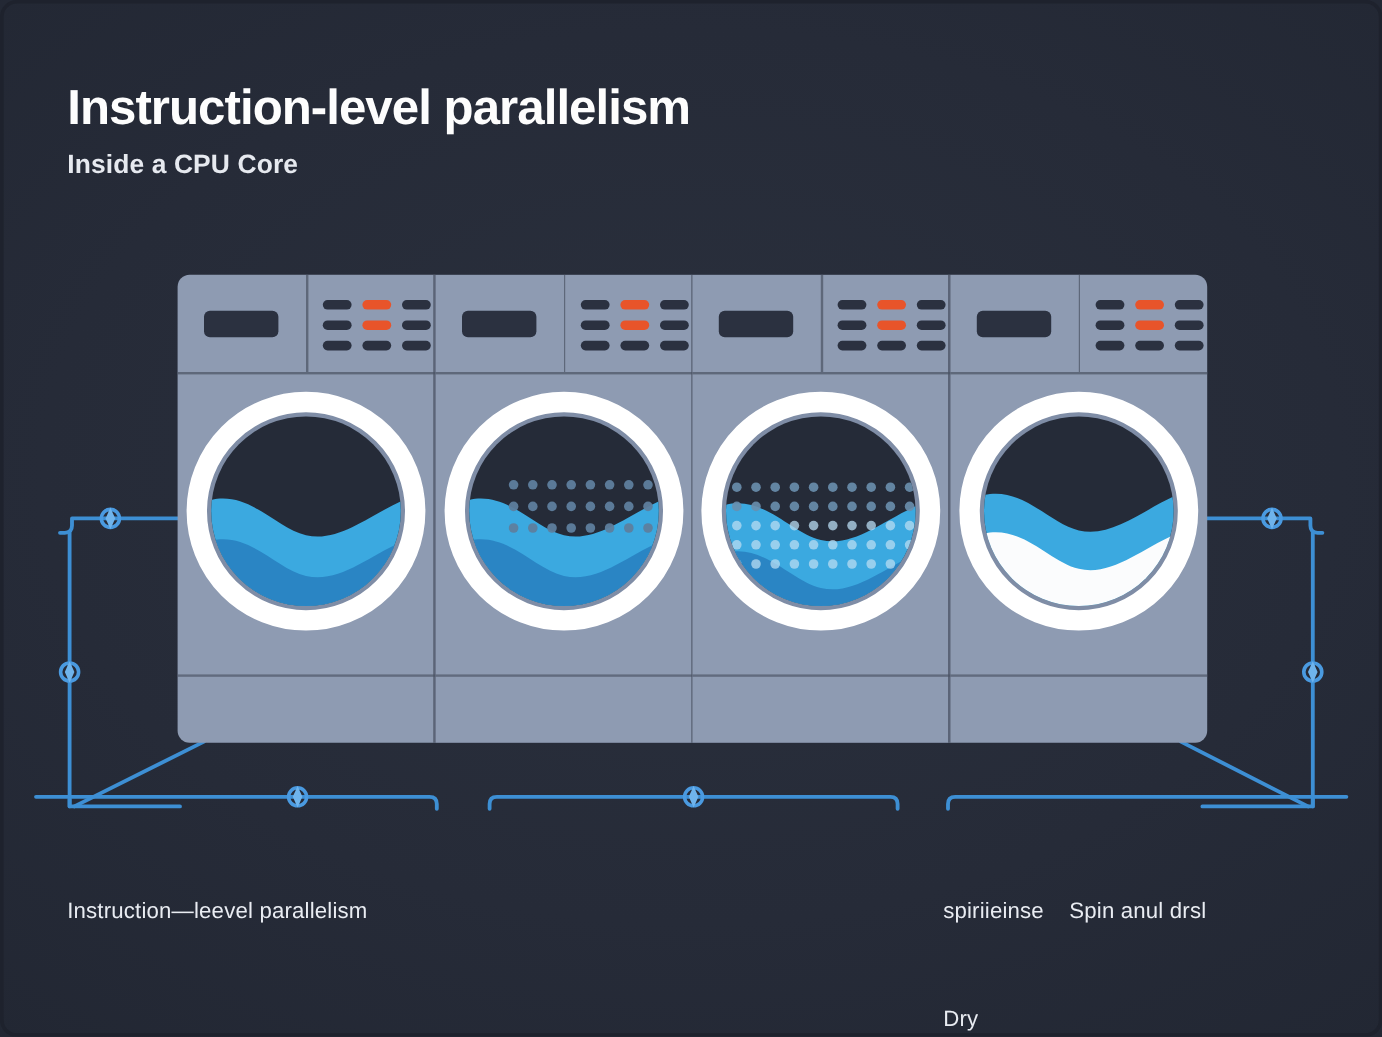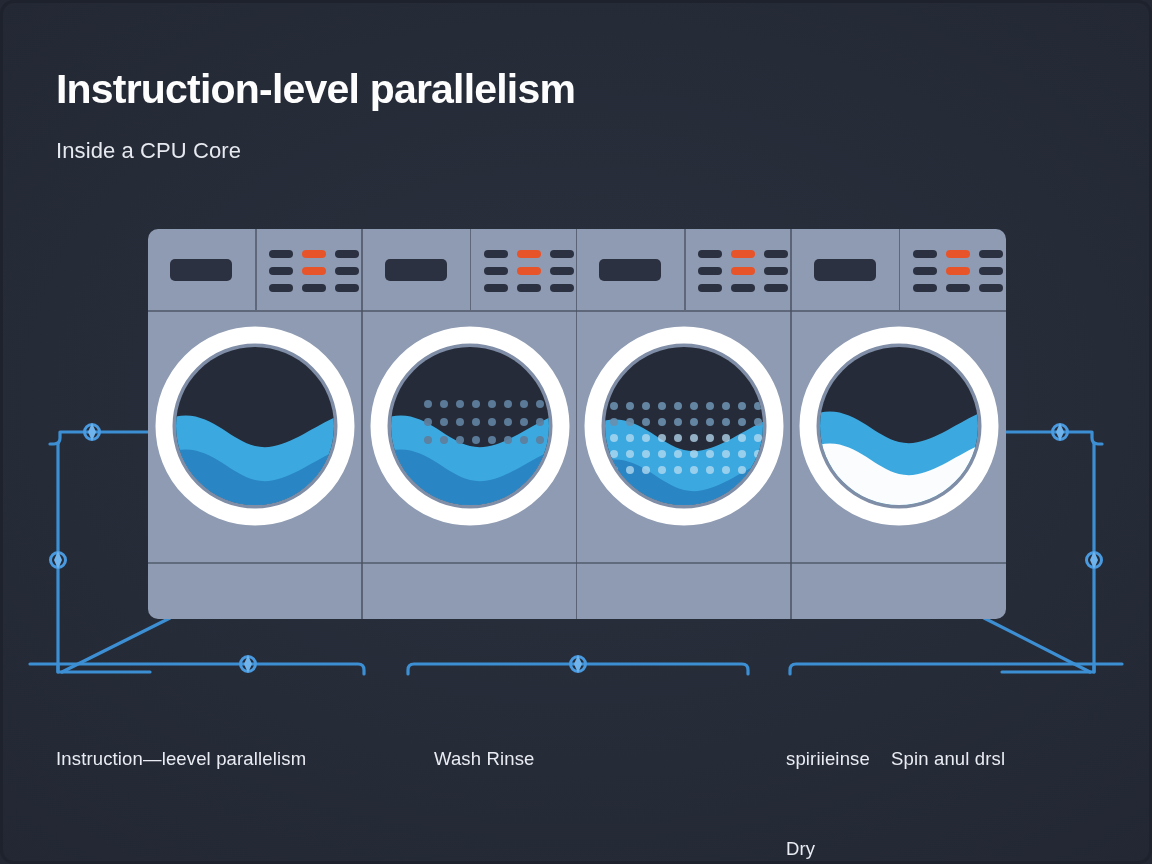--- a/index.html
+++ b/index.html
@@ -42,23 +42,23 @@
   #poster-title {
     margin: 0;
     font-size: 41px;
     font-weight: 700;
     letter-spacing: -0.8px;
     color: #fdfdfd;
     line-height: 1.06;
     white-space: nowrap;
   }
   #poster-subtitle {
-    margin: 28px 0 0 0;
+    margin: 14px 0 0 0;
     font-size: 22px;
-    font-weight: 400;
+    font-weight: 700;
     color: #e6e9ef;
     letter-spacing: 0.1px;
     line-height: 1.1;
     white-space: nowrap;
   }
 
   
   #machine-row {
     position: absolute;
     left: 148px;
@@ -510,21 +510,20 @@
 
   <div id="captions">
 
     <div class="caption" id="caption-0">
       <span class="cap-line">Instruction—leevel parallelism</span>
       
       
     </div>
 
     <div class="caption" id="caption-1">
-      <span class="cap-line">Wash Rinse</span>
       
       
     </div>
 
     <div class="caption" id="caption-2">
       <span class="cap-line">spiriieinse    Spin anul drsl</span>
       <span class="cap-line">Dry</span>
       
       
     </div>

